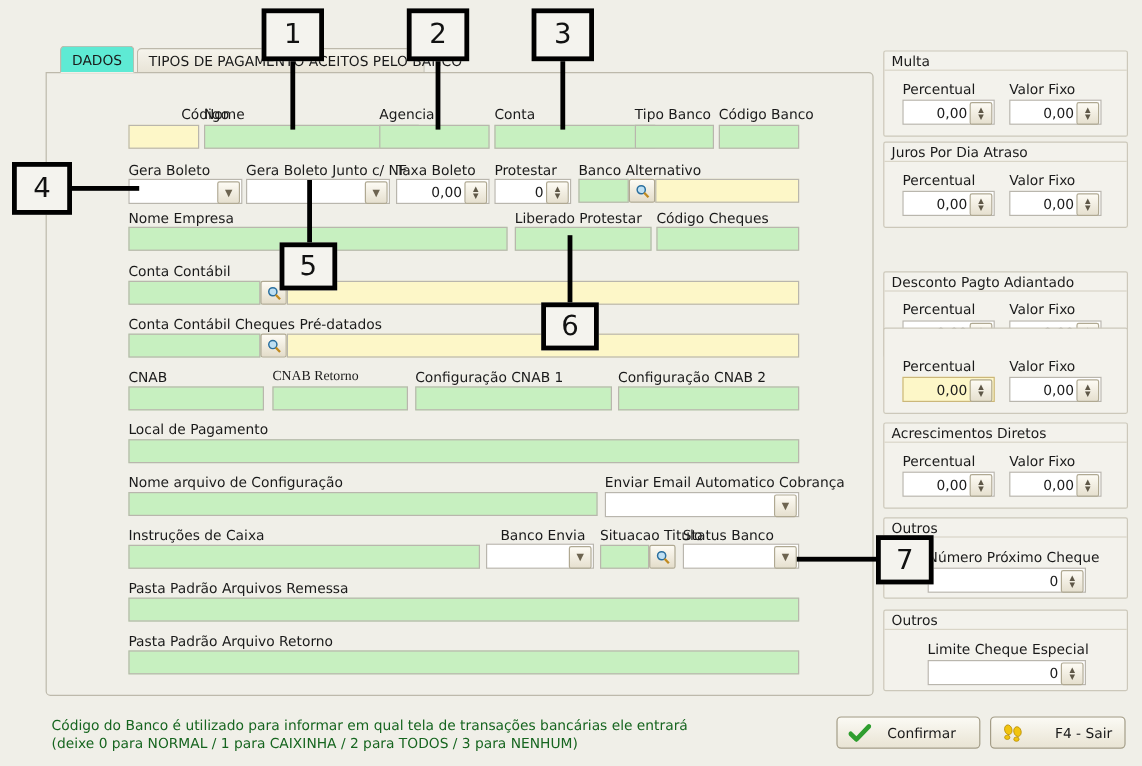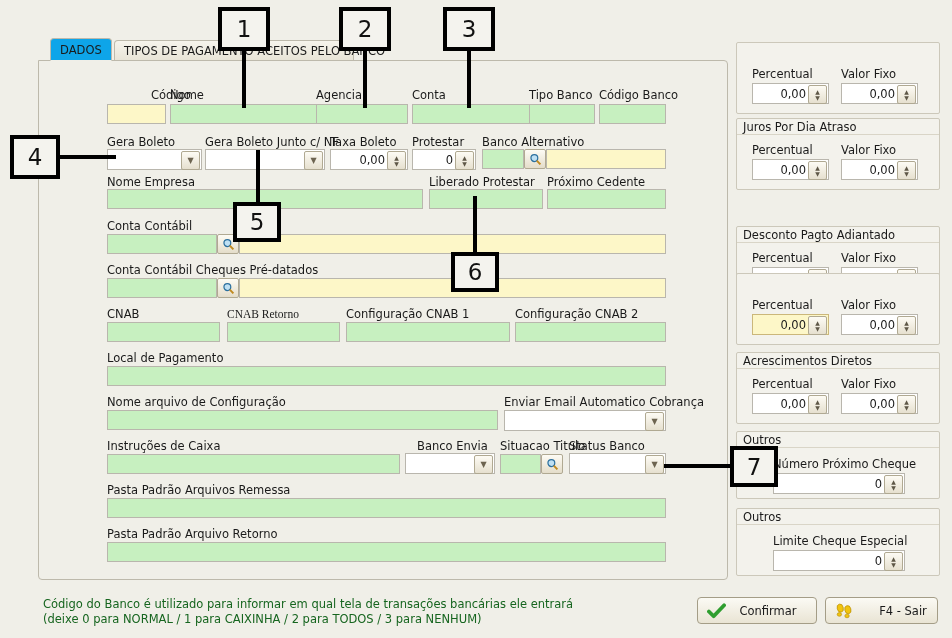--- a/index.html
+++ b/index.html
@@ -49,21 +49,21 @@
   }
   #tabstrip{position:absolute;left:38px;top:38px;width:690px;height:22px;}
   .tab{
     position:absolute;top:2px;height:20px;box-sizing:border-box;
     border:1px solid #bdb9ab;border-bottom:none;
     border-radius:4px 4px 0 0;
     background:linear-gradient(#f6f4ec,#e8e4d7);
     font-size:11.5px;padding:3px 9px 0 9px;color:#1a1a1a;white-space:nowrap;
   }
   .tab.active{
-    background:#0ea5e9;top:0;height:23px;padding-top:4px;
+    background:#5eead4;top:0;height:23px;padding-top:4px;
     border-bottom:1px solid #f0efe8;z-index:3;
   }
   #tab-body{
     position:absolute;left:38px;top:60px;width:690px;height:520px;
     box-sizing:border-box;
     background:#f0efe8;border:1px solid #bdb9ab;border-radius:0 4px 4px 4px;
   }
   
   .gbox{
     position:absolute;left:736px;box-sizing:border-box;width:204px;
@@ -161,21 +161,21 @@
       </svg>
   </div>
   <div class="fld yellow" style="position:absolute;left:507px;top:88px;width:120px;"></div>
 
   <div class="lbl" style="position:absolute;left:68px;top:115px;">Nome Empresa</div>
   <div class="fld" style="position:absolute;left:68px;top:128px;width:316px;"></div>
 
   <div class="lbl" style="position:absolute;left:390px;top:115px;">Liberado Protestar</div>
   <div class="fld" style="position:absolute;left:390px;top:128px;width:114px;"></div>
 
-  <div class="lbl" style="position:absolute;left:508px;top:115px;">Próximo Cedente</div>
+  <div class="lbl" style="position:absolute;left:508px;top:115px;">Código Cheques</div>
   <div class="fld" style="position:absolute;left:508px;top:128px;width:119px;"></div>
 
   <div class="lbl" style="position:absolute;left:68px;top:159px;">Conta Contábil</div>
   <div class="fld" style="position:absolute;left:68px;top:173px;width:110px;"></div>
   <div class="magbtn" style="position:absolute;left:178px;top:173px;">
     <svg width="13" height="13" viewBox="0 0 16 16">
         <circle cx="6.6" cy="6.3" r="4.2" fill="#bfe0f3" stroke="#2b6f9e" stroke-width="1.5"></circle>
         <line x1="9.6" y1="9.4" x2="14" y2="14" stroke="#c08a20" stroke-width="2.4"></line>
       </svg>
   </div>
@@ -245,20 +245,21 @@
   <div class="lbl" style="position:absolute;left:68px;top:467px;">Pasta Padrão Arquivo Retorno</div>
   <div class="fld" style="position:absolute;left:68px;top:481px;width:559px;"></div>
 </div>
 
 <div id="tabstrip">
   <div class="tab active" style="left:12px;width:62px;">DADOS</div>
   <div class="tab" style="left:76px;width:240px;">TIPOS DE PAGAMENTO ACEITOS PELO BANCO</div>
 </div>
 
 <div class="gbox" style="top:42px;height:72px;">
+  <div class="cap">Multa</div>
   <div class="lbl" style="position:absolute;left:15px;top:25px;">Percentual</div>
   <div class="spin" style="position:absolute;left:15px;top:40px;width:77px;">
     <span>0,00</span>
     <span class="sp">
         <i>▲</i>
         <i>▼</i>
       </span>
   </div>
   <div class="lbl" style="position:absolute;left:104px;top:25px;">Valor Fixo</div>
   <div class="spin" style="position:absolute;left:104px;top:40px;width:77px;">

